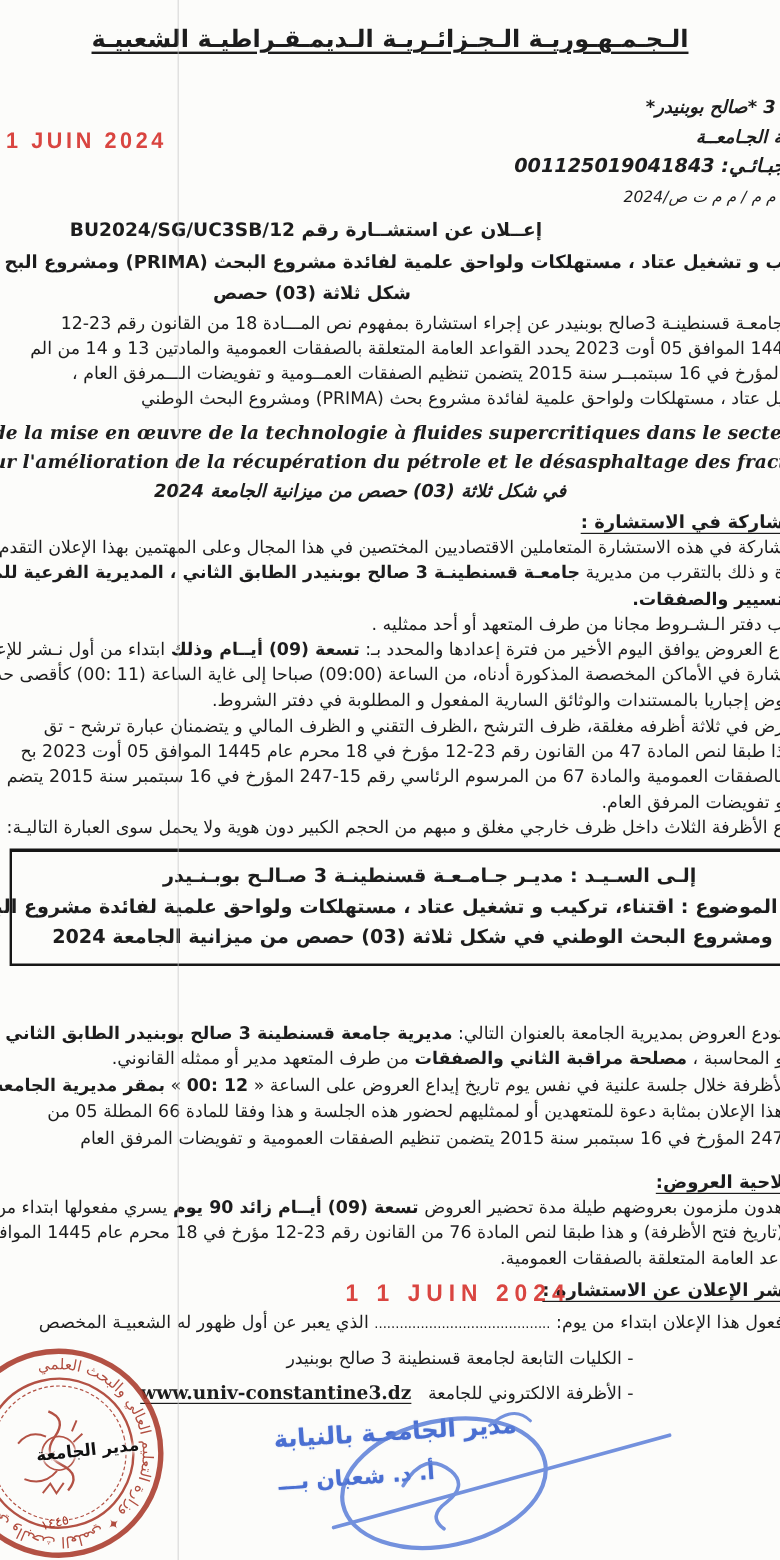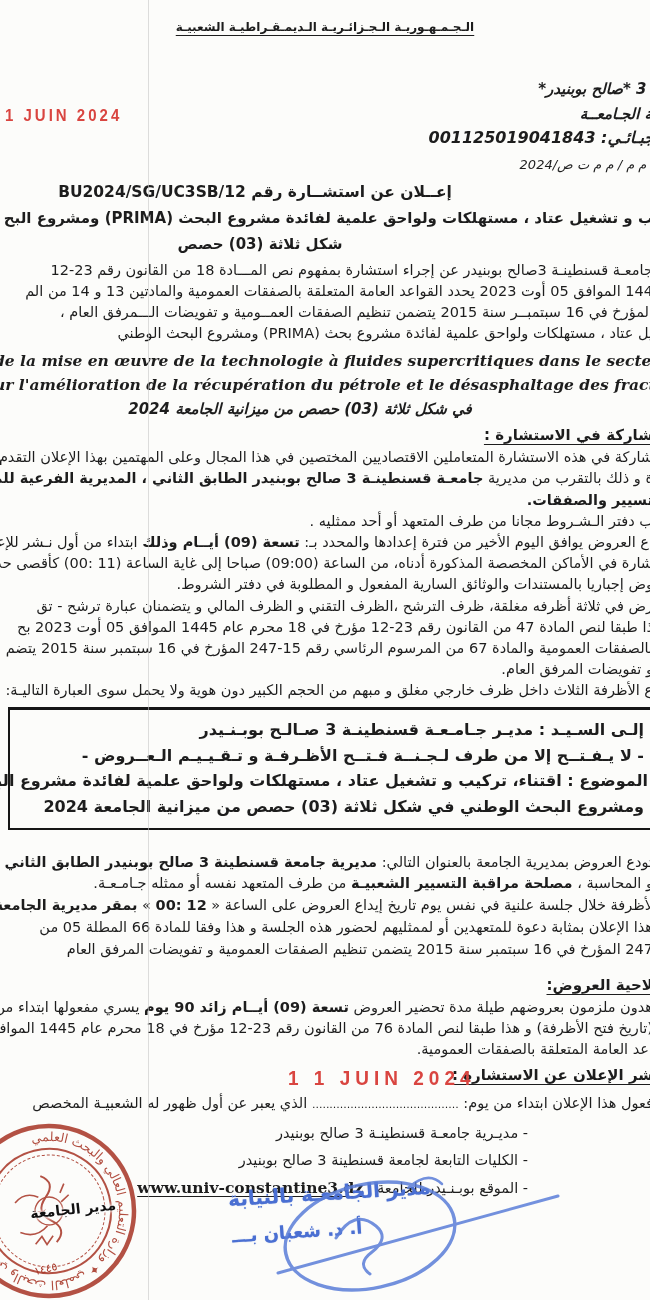--- a/index.html
+++ b/index.html
@@ -10,38 +10,38 @@
     font-family:"DejaVu Sans",sans-serif;
   }
   .abs{position:absolute;}
   .ln{
     position:absolute;right:-3px;white-space:nowrap;direction:rtl;
     font-size:14.5px;color:#1d1d1d;
   }
   .ctr{position:absolute;left:0;width:650px;text-align:center;white-space:nowrap;direction:rtl;}
   .b{font-weight:700;}
   .u{text-underline-offset:3px;text-decoration-thickness:1.3px;}
-  .hdr{font-weight:700;font-size:12px;letter-spacing:.5px;text-decoration:underline;text-underline-offset:4px;}
+  .hdr{font-weight:700;font-size:20px;letter-spacing:.5px;text-decoration:underline;text-underline-offset:4px;}
   .info{position:absolute;right:-14px;white-space:nowrap;direction:rtl;font-style:italic;font-weight:700;font-size:15px;}
   .stamp-red{
     position:absolute;color:#d94540;font-family:"Liberation Sans",sans-serif;
     font-weight:700;white-space:nowrap;transform:scaleY(1.05);
   }
   .title1{font-weight:700;font-size:15.5px;}
   .french{
     position:absolute;left:-6px;white-space:nowrap;direction:ltr;
     font-family:"DejaVu Serif",serif;font-style:italic;font-weight:700;font-size:15.5px;
   }
   .sec-title{font-weight:700;font-size:15px;text-decoration:underline;text-underline-offset:4px;}
   .box{
     position:absolute;top:707px;left:8px;width:652px;
     border:2.5px solid #161616;border-top-width:3px;
     padding:7px 14px 9px 6px;box-sizing:border-box;direction:rtl;
   }
-  .box .bl{white-space:nowrap;line-height:25.5px;font-weight:700;font-size:16px;padding-left:56px;}
+  .box .bl{white-space:nowrap;line-height:25.5px;font-weight:700;font-size:16px;text-align:center;padding-left:56px;}
   .box .b4{text-align:right;padding-left:0;margin-right:-4px;}
   .list-item{white-space:nowrap;direction:rtl;font-size:14.5px;line-height:27px;text-align:right;}
   .url{
     font-family:"DejaVu Serif",serif;font-weight:700;font-size:15.5px;direction:ltr;unicode-bidi:isolate;
     text-decoration:underline;text-underline-offset:3px;
   }
   .fold{position:absolute;top:0;left:148px;width:1px;height:1300px;background:#c6c6c6;opacity:.6;}
   .blue-stamp{
     position:absolute;color:#4a6fd2;font-weight:700;white-space:nowrap;direction:rtl;
     text-shadow:0 0 1px rgba(74,111,210,.55);
@@ -57,21 +57,21 @@
 
 <div class="page">
 
   <div class="ctr hdr" style="top:20px">الـجـمـهـوريـة الـجـزائـريـة الـديمـقـراطيـة الشعبيـة</div>
 
   <div class="info" style="top:80px">نة 3 *صالح بوبنيدر*</div>
   <div class="info" style="top:105px">رية الجـامعــة</div>
   <div class="info" style="top:128px;font-size:16px">الجبـائـي: 001125019041843</div>
   <div class="info" style="top:157px;font-size:13px;font-weight:400">ف م م / م م ت ص/2024</div>
 
-  <div class="stamp-red" style="top:107px;left:5px;font-size:15px;letter-spacing:3px">1 JUIN 2024</div>
+  <div class="stamp-red" style="top:107px;left:5px;font-size:18px;letter-spacing:3px">1 JUIN 2024</div>
 
   <div class="ctr title1" style="top:183px;transform:translateX(-70px)">إعــلان عن استشــارة رقم ⁦BU2024/SG/UC3SB/12⁩</div>
   <div class="ln b" style="top:209px;font-size:15px">ب و تشغيل عتاد ، مستهلكات ولواحق علمية لفائدة مشروع البحث ⁦(PRIMA)⁩ ومشروع البح</div>
   <div class="ctr b" style="top:235px;font-size:15px;transform:translateX(-65px)">شكل ثلاثة ⁦(03)⁩ حصص</div>
 
   <div class="ln" style="top:262px">جامعـة قسنطينـة 3صالح بوبنيدر عن إجراء استشارة بمفهوم نص المـــادة 18 من القانون رقم 23-12</div>
   <div class="ln" style="top:283px">144 الموافق 05 أوت 2023 يحدد القواعد العامة المتعلقة بالصفقات العمومية والمادتين 13 و 14 من الم</div>
   <div class="ln" style="top:304px">المؤرخ في 16 سبتمبــر سنة 2015 يتضمن تنظيم الصفقات العمــومية و تفويضات الـــمرفق العام ،</div>
   <div class="ln" style="top:325px">يل عتاد ، مستهلكات ولواحق علمية لفائدة مشروع بحث ⁦(PRIMA)⁩ ومشروع البحث الوطني</div>
 
@@ -89,44 +89,42 @@
   <div class="ln" style="top:576px">وض إجباريا بالمستندات والوثائق السارية المفعول و المطلوبة في دفتر الشروط.</div>
 
   <div class="ln" style="top:598px">رض في ثلاثة أظرفه مغلقة، ظرف الترشح ،الظرف التقني و الظرف المالي و يتضمنان عبارة ترشح - تق</div>
   <div class="ln" style="top:619px">ذا طبقا لنص المادة 47 من القانون رقم 23-12 مؤرخ في 18 محرم عام 1445 الموافق 05 أوت 2023 بح</div>
   <div class="ln" style="top:640px">بالصفقات العمومية  والمادة 67 من المرسوم الرئاسي رقم 15-247 المؤرخ في 16 سبتمبر سنة 2015 يتضم</div>
   <div class="ln" style="top:661px">و تفويضات المرفق العام.</div>
   <div class="ln" style="top:682px">ع الأظرفة الثلاث  داخل ظرف خارجي مغلق و مبهم من الحجم الكبير دون هوية ولا يحمل سوى العبارة التاليـة:</div>
 
   <div class="box">
     <div class="bl">إلـى السـيـد : مديـر جـامـعـة قسنطينـة 3 صـالـح بوبـنـيدر</div>
-    <div class="bl">- لا يـفـتــح إلا من طرف لـجـنــة فـتــح الأظـرفـة و تـقـيـيـم الـعــروض -</div>
     <div class="bl b4"><span class="u">الموضوع :</span><span> اقتناء، تركيب و تشغيل عتاد ، مستهلكات ولواحق علمية لفائدة مشروع البحث ⁦(A⁩</span></div>
     <div class="bl">ومشروع البحث الوطني في شكل ثلاثة ⁦(03)⁩ حصص من ميزانية الجامعة 2024</div>
   </div>
 
   <div class="ln" style="top:854px"><span>تودع العروض بمديرية الجامعة بالعنوان التالي: </span><span class="b">مديرية جامعة  قسنطينة 3 صالح بوبنيدر الطابق الثاني ،</span></div>
-  <div class="ln" style="top:875px"><span>و المحاسبة ، </span><span class="b">مصلحة مراقبة التسيير الشعبيـة</span><span> من طرف المتعهد نفسه أو ممثله جـامـعـة.</span></div>
+  <div class="ln" style="top:875px"><span>و المحاسبة ، </span><span class="b">مصلحة مراقبة الثاني والصفقات</span><span> من طرف المتعهد مدير أو ممثله القانوني.</span></div>
   <div class="ln" style="top:897px"><span>لأظرفة خلال جلسة علنية في نفس يوم تاريخ إيداع العروض على الساعة « </span><span class="b">⁦00: 12⁩</span><span> » </span><span class="b">بمقر مديرية الجامعة</span></div>
   <div class="ln" style="top:919px">هذا الإعلان بمثابة دعوة  للمتعهدين أو لممثليهم لحضور هذه الجلسة و هذا وفقا للمادة 66 المطلة 05 من</div>
   <div class="ln" style="top:941px">247 المؤرخ في 16 سبتمبر سنة 2015 يتضمن تنظيم الصفقات العمومية و تفويضات المرفق العام</div>
 
   <div class="ln sec-title" style="top:976px">لاحية العروض:</div>
   <div class="ln" style="top:999px"><span>هدون ملزمون بعروضهم طيلة مدة تحضير العروض </span><span class="b">تسعة ⁦(09)⁩ أيــام زائد 90 يوم</span><span> يسري مفعولها ابتداء من ا</span></div>
   <div class="ln" style="top:1020px">(تاريخ فتح الأظرفة) و هذا طبقا لنص المادة 76 من القانون رقم 23-12 مؤرخ في 18 محرم عام 1445 الموافق</div>
   <div class="ln" style="top:1041px">اعد العامة المتعلقة بالصفقات العمومية.</div>
 
   <div class="ln sec-title" style="top:1066px">شر الإعلان عن الاستشارة :</div>
   <div class="stamp-red" style="top:1068px;left:288px;font-size:19px;letter-spacing:5px">1 1 JUIN 2024</div>
   <div class="ln" style="top:1095px"><span>فعول هذا الإعلان ابتداء من يوم: </span><span style="font-size:11px;letter-spacing:1px">..........................................</span><span> الذي يعبر عن  أول ظهور له الشعبيـة المخصص</span></div>
 
   <div class="abs" style="top:1120px;right:122px">
-    <div class="list-item">-   مديـرية جامعـة قسنطينـة 3 صالح بوبنيدر</div>
     <div class="list-item">-   الكليات التابعة لجامعة قسنطينة 3 صالح بوبنيدر</div>
-    <div class="list-item"><span>-   الموقع بوبـنـيدر للجامعة</span><span>&nbsp;&nbsp;&nbsp;</span><span class="url">www.univ-constantine3.dz</span></div>
+    <div class="list-item"><span>-   الأظرفة الالكتروني للجامعة</span><span>&nbsp;&nbsp;&nbsp;</span><span class="url">www.univ-constantine3.dz</span></div>
   </div>
 
   <svg class="abs" style="left:-42px;top:1120px;transform:rotate(-14deg)" width="182" height="182" viewBox="0 0 182 182">
     <g stroke="#a93a2b" fill="none" opacity="0.88">
       <circle cx="91" cy="91" r="85" stroke-width="4.5"></circle>
       <circle cx="91" cy="91" r="62" stroke-width="2"></circle>
       <circle cx="91" cy="91" r="56" stroke-width="1" stroke-dasharray="3 2"></circle>
       <path d="M91 55 q14 10 0 22 q-14 12 0 24 q14 12 0 22" stroke-width="2"></path>
       <path d="M60 75 q12 -9 24 0 M58 105 q14 10 28 0" stroke-width="1.6"></path>
       <circle cx="91" cy="91" r="14" stroke-width="1.4"></circle>

